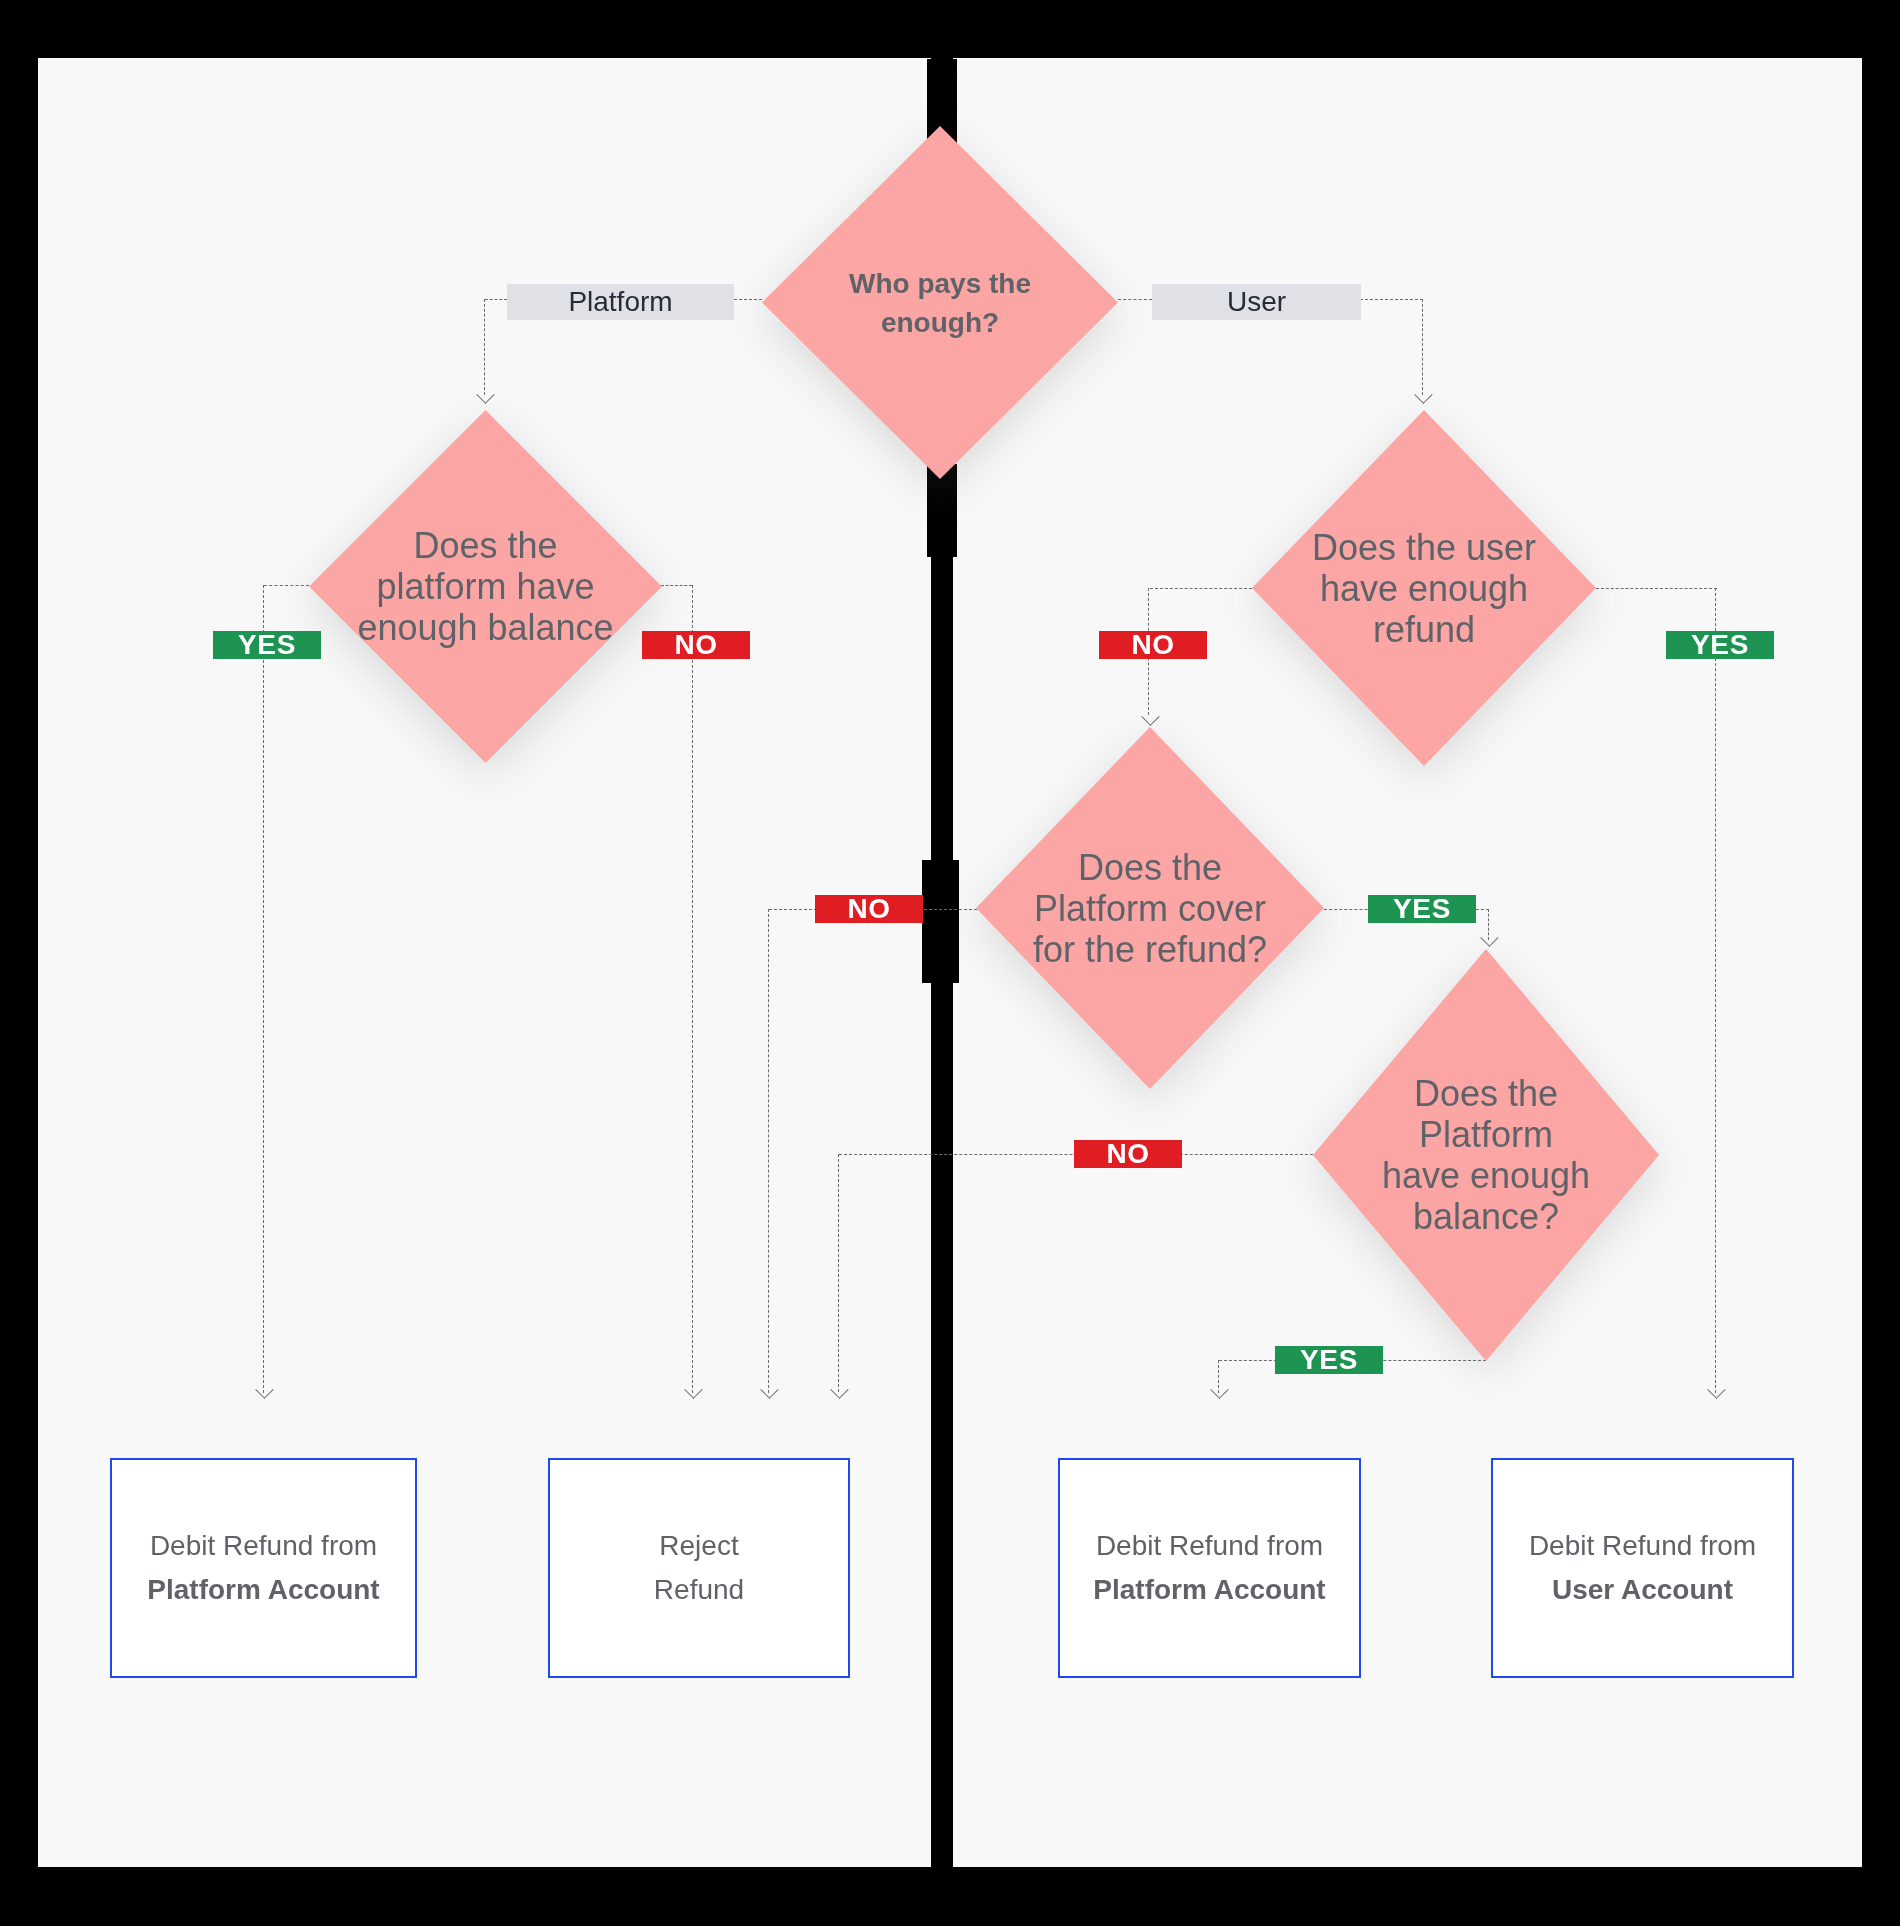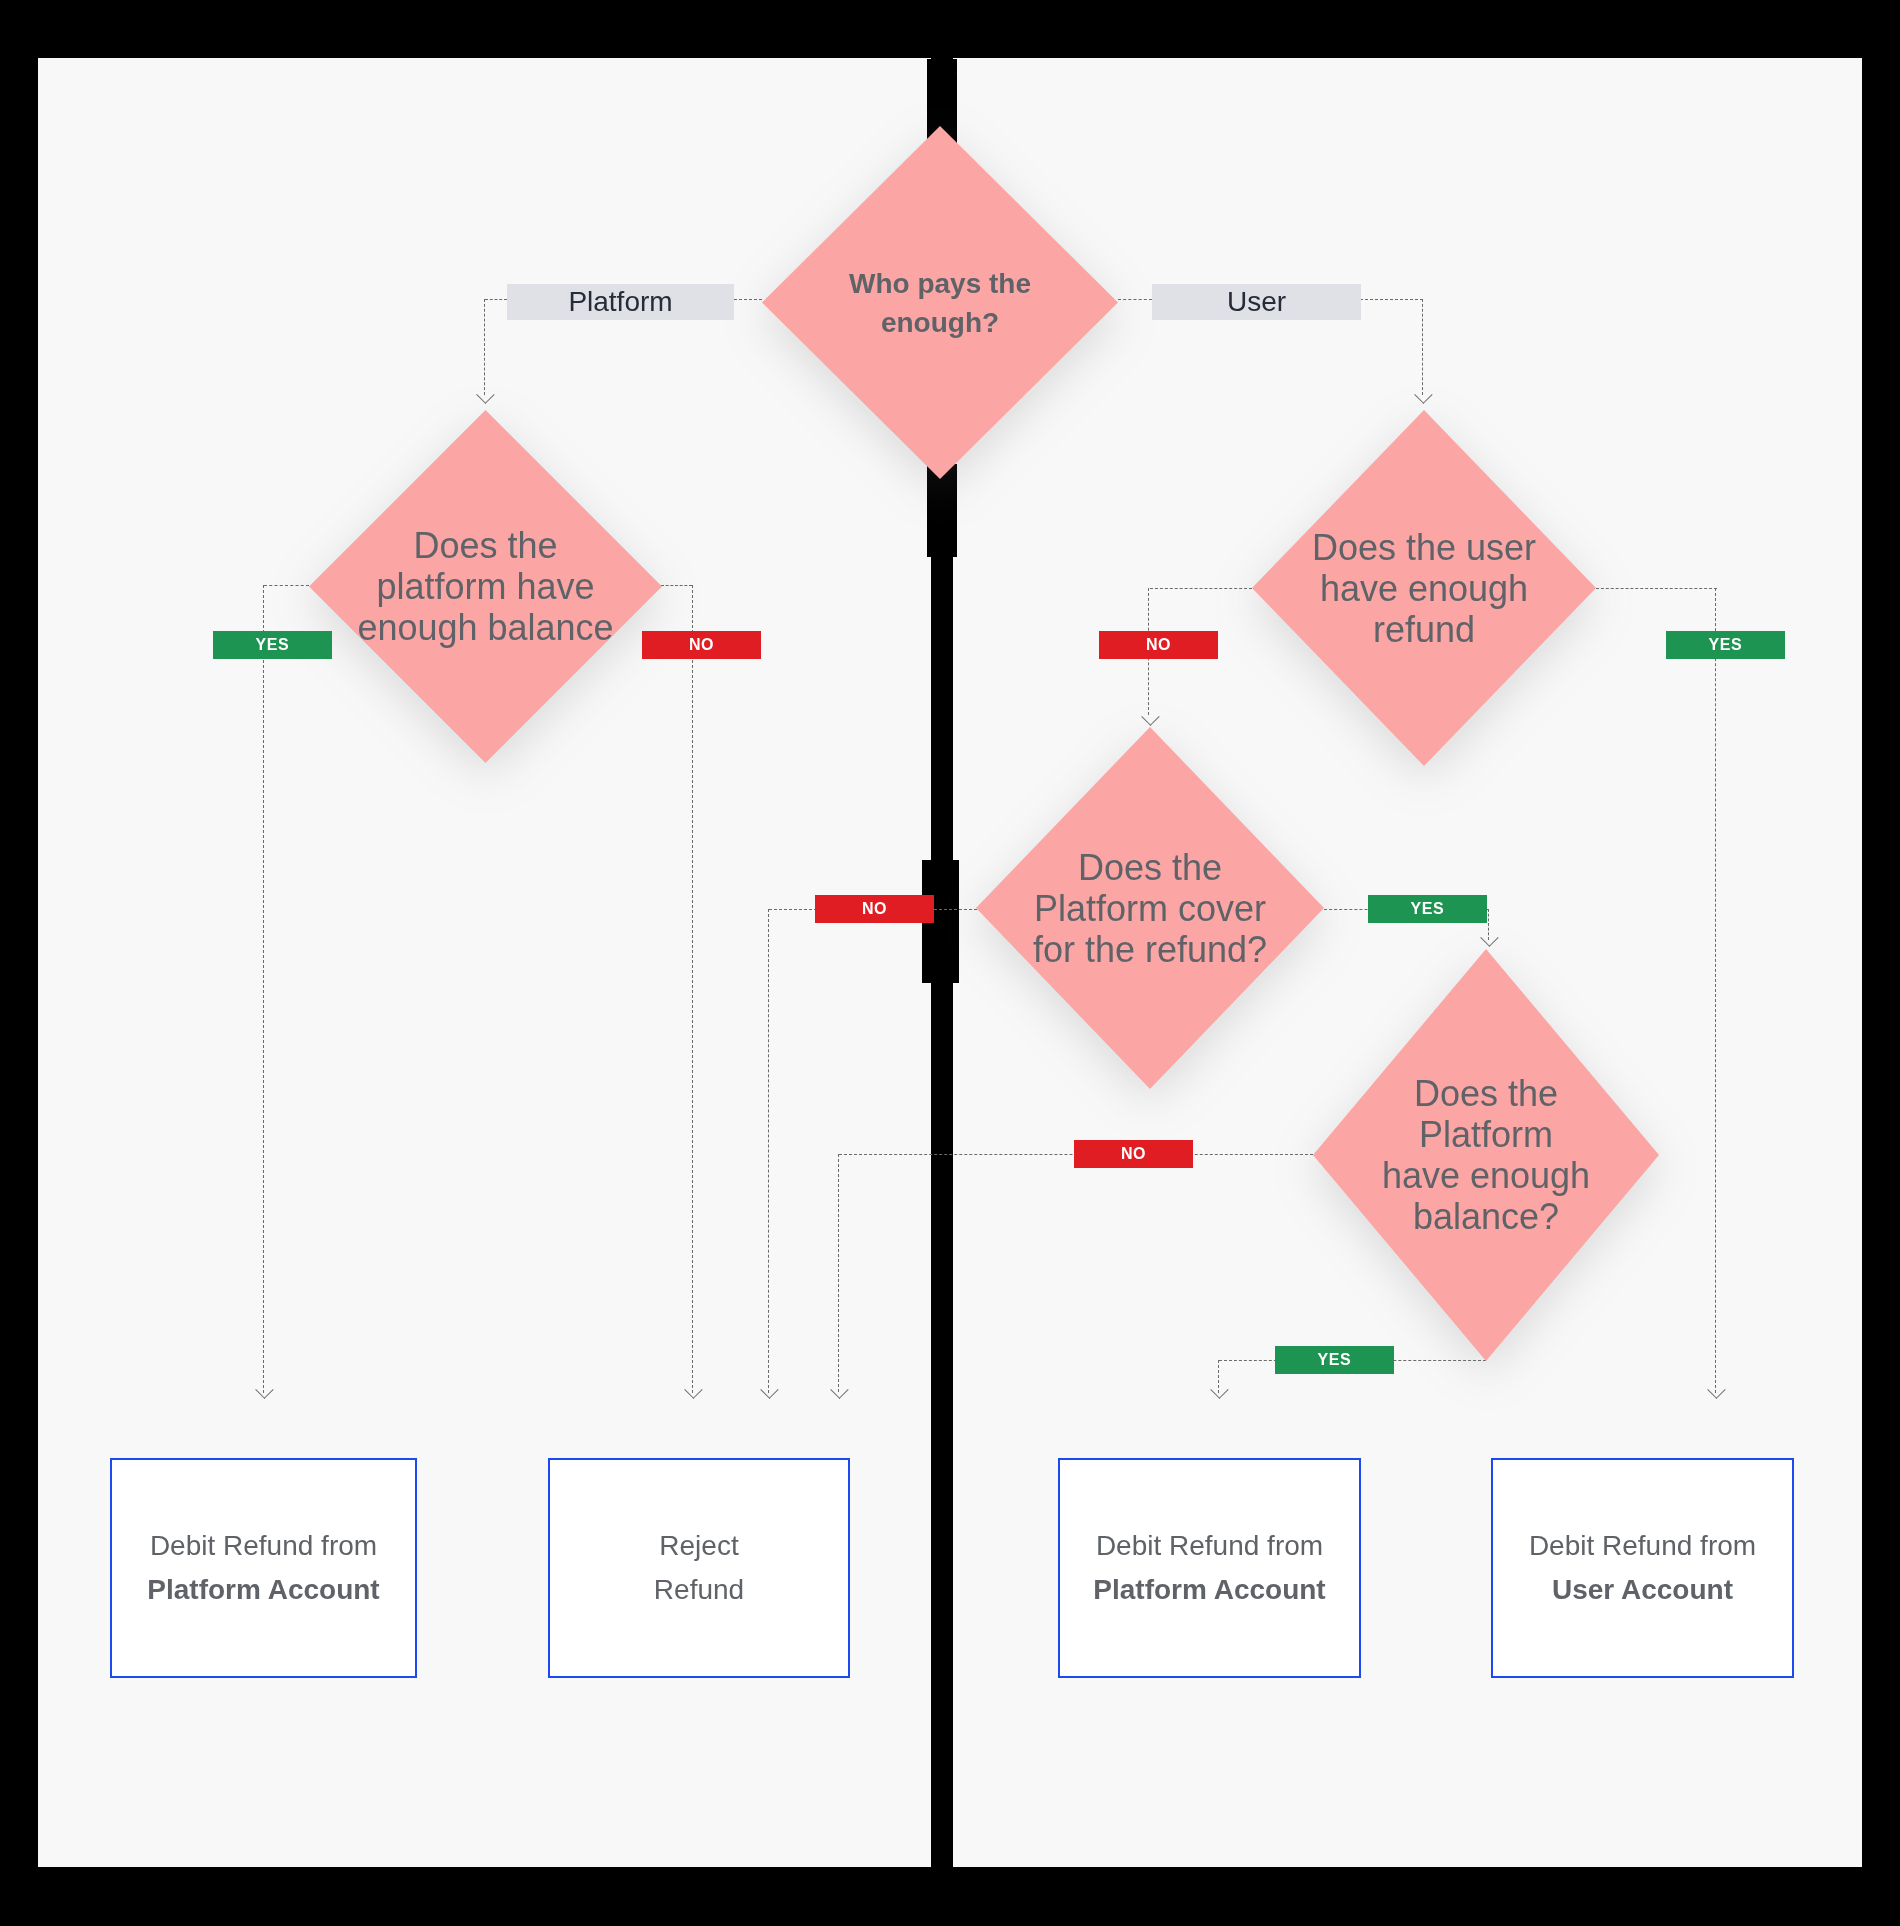--- a/index.html
+++ b/index.html
@@ -45,22 +45,22 @@
   
   .branch-label{
     position:absolute;height:36px;
     background:var(--labelbg,#dfe1e6);
     color:var(--labeltxt,#272d38);
     font-size:28px;
     display:flex;align-items:center;justify-content:center;
   }
   
   .badge{
-    position:absolute;width:119px;height:28px;
-    color:#fff;font-weight:700;font-size:16px;letter-spacing:0.6px;
+    position:absolute;width:108px;height:28px;
+    color:#fff;font-weight:700;font-size:28px;letter-spacing:0.6px;
     display:flex;align-items:center;justify-content:center;
   }
   .badge.yes{background:var(--yes,#1e9452);}
   .badge.no{background:var(--no,#e01d23);}
   
   .outcome{
     position:absolute;top:1400px;height:220px;
     background:#fff;border:2.5px solid var(--blue,#1d49f0);
     box-sizing:border-box;
     display:flex;flex-direction:column;align-items:center;justify-content:center;

